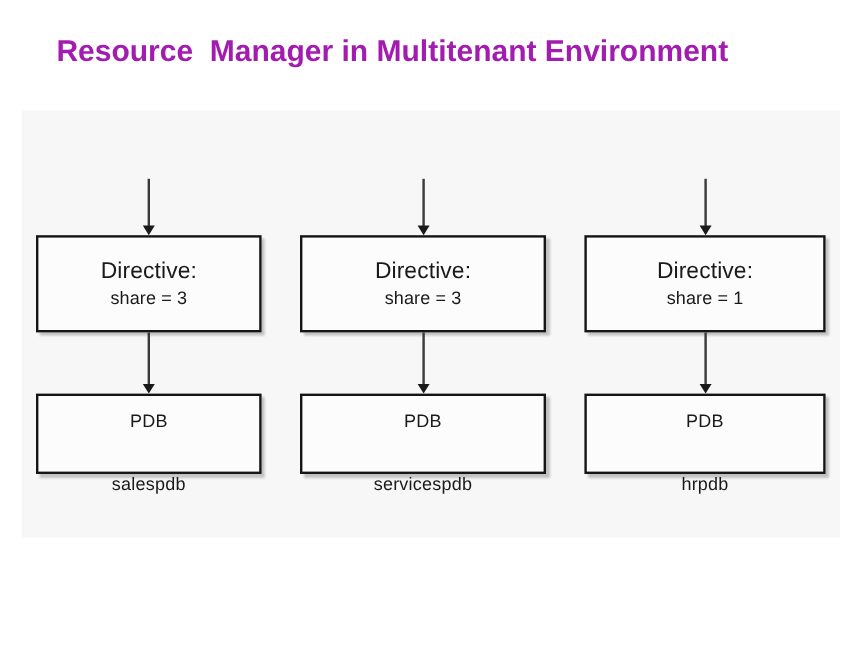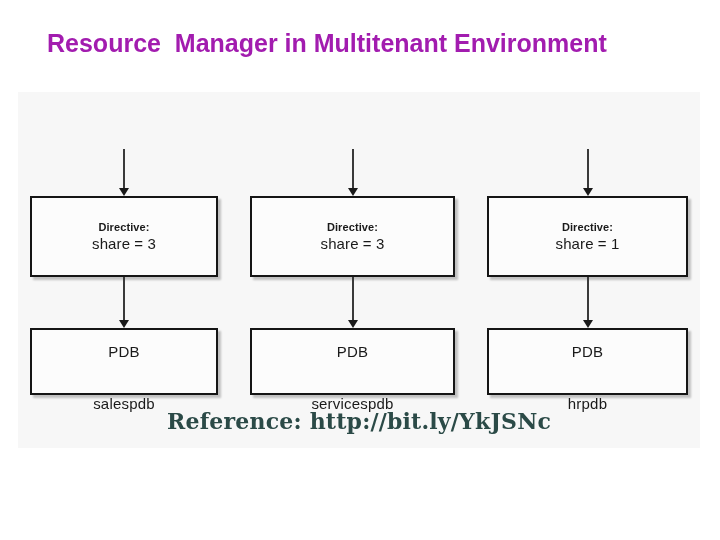--- a/index.html
+++ b/index.html
@@ -72,22 +72,22 @@
     letter-spacing: 0.2px;
   }
 
   
   .directive-box {
     top: 104px;
     width: 188px;
     height: 81px;
   }
   .directive-box .title-line {
-    font-size: 11px;
-    font-weight: bold;
+    font-size: 19px;
+    font-weight: normal;
     letter-spacing: 0.1px;
   }
   .directive-box .value-line {
     font-size: 15px;
     font-weight: normal;
     letter-spacing: 0.1px;
   }
 
   
   .pdb-box {
@@ -205,15 +205,14 @@
   <div id="pdb-2" class="node pdb-box col-2">
     <div class="node-line">PDB</div>
     <div class="node-line">servicespdb</div>
   </div>
 
   <div id="pdb-3" class="node pdb-box col-3">
     <div class="node-line">PDB</div>
     <div class="node-line">hrpdb</div>
   </div>
 
-  <div id="reference">Reference: http://bit.ly/YkJSNc</div>
 
 </div>
 
 </body></html>

